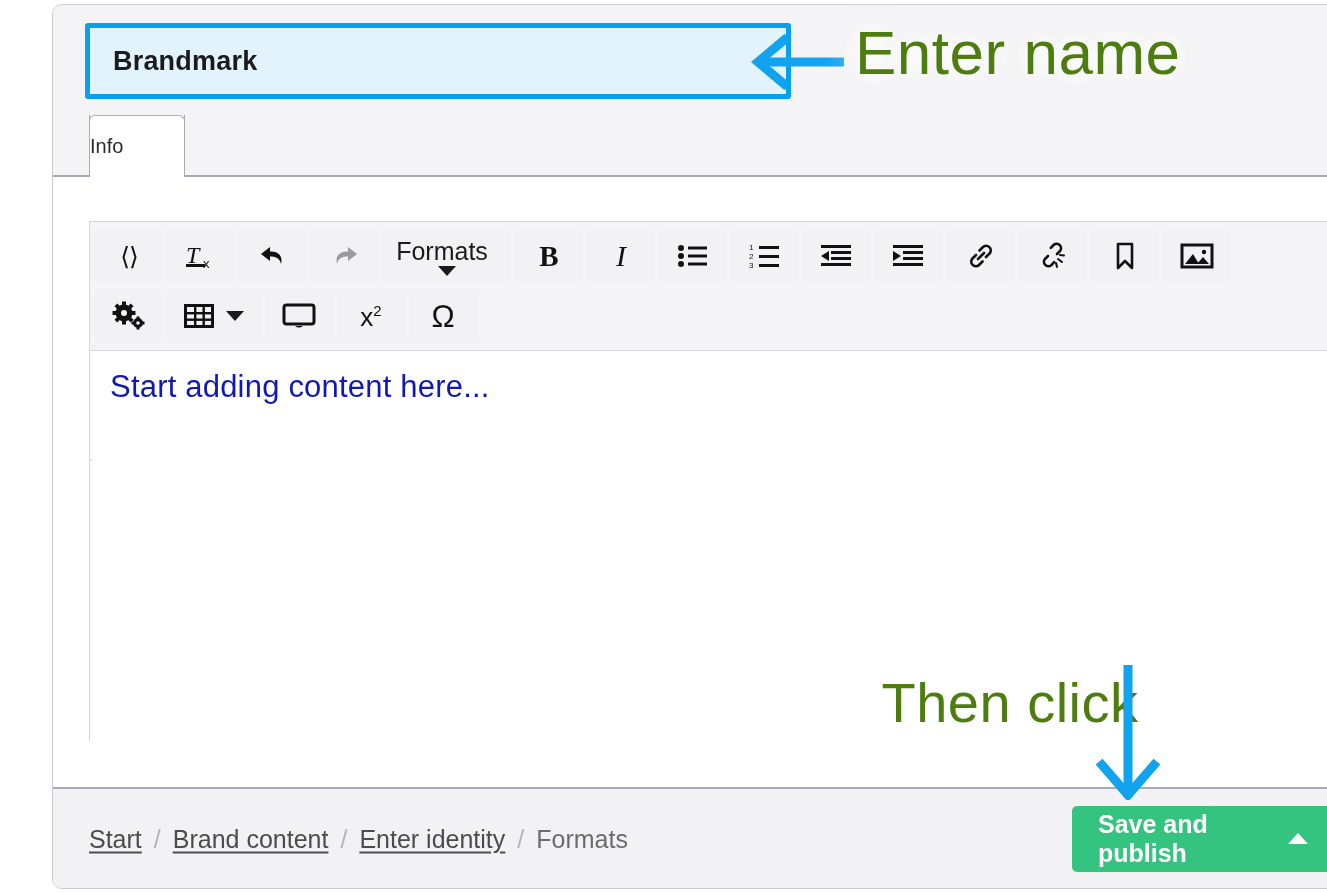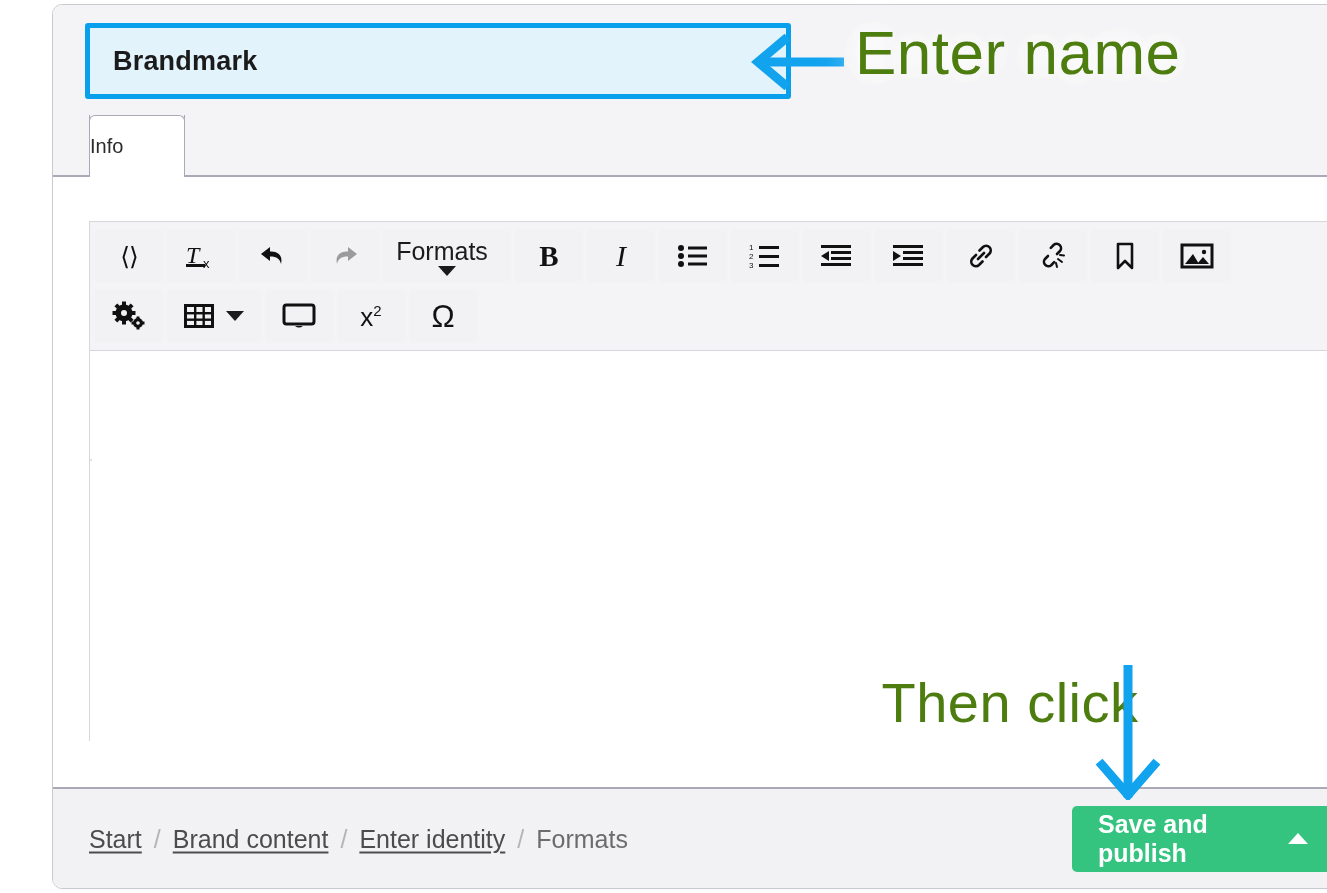--- a/index.html
+++ b/index.html
@@ -447,20 +447,21 @@
               <span class="glyph glyph-sup"><span>x</span><sup>2</sup></span>
             </div>
 
             <div class="tb-btn">
               <span class="glyph glyph-omega">Ω</span>
             </div>
           </div>
         </div>
 
         <div class="editor-body">
+          <div class="editor-placeholder">Start adding content here...</div>
           <div class="editor-divider"></div>
         </div>
 
       </div>
     </div>
 
     <div class="footer">
       <div class="breadcrumb">
         <span class="crumb-link">Start</span>
         <span class="crumb-sep">/</span>

